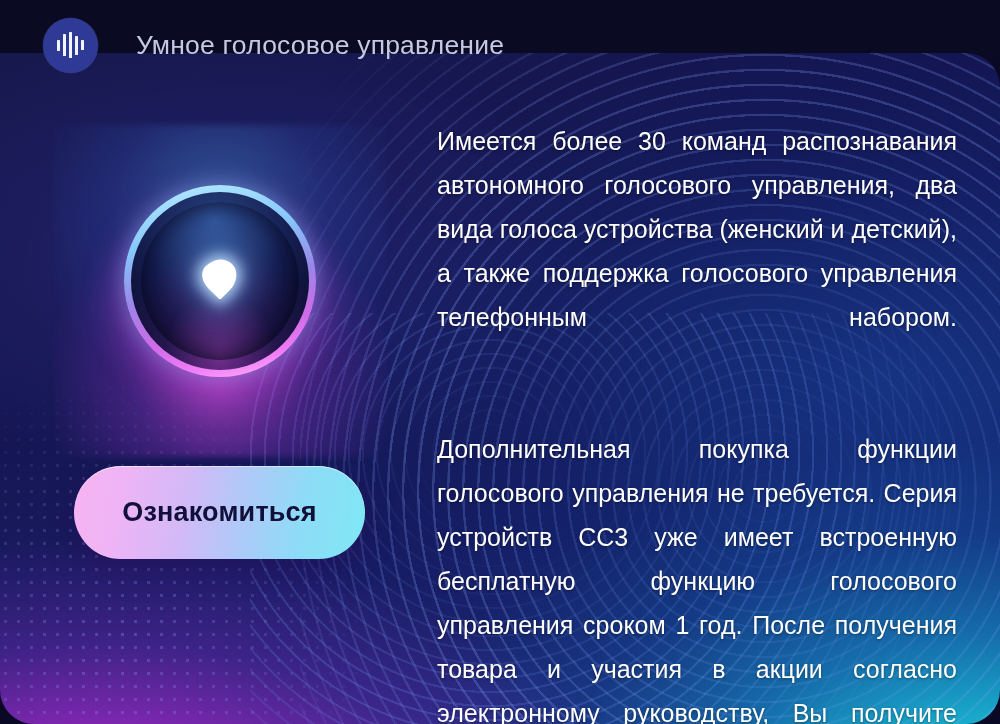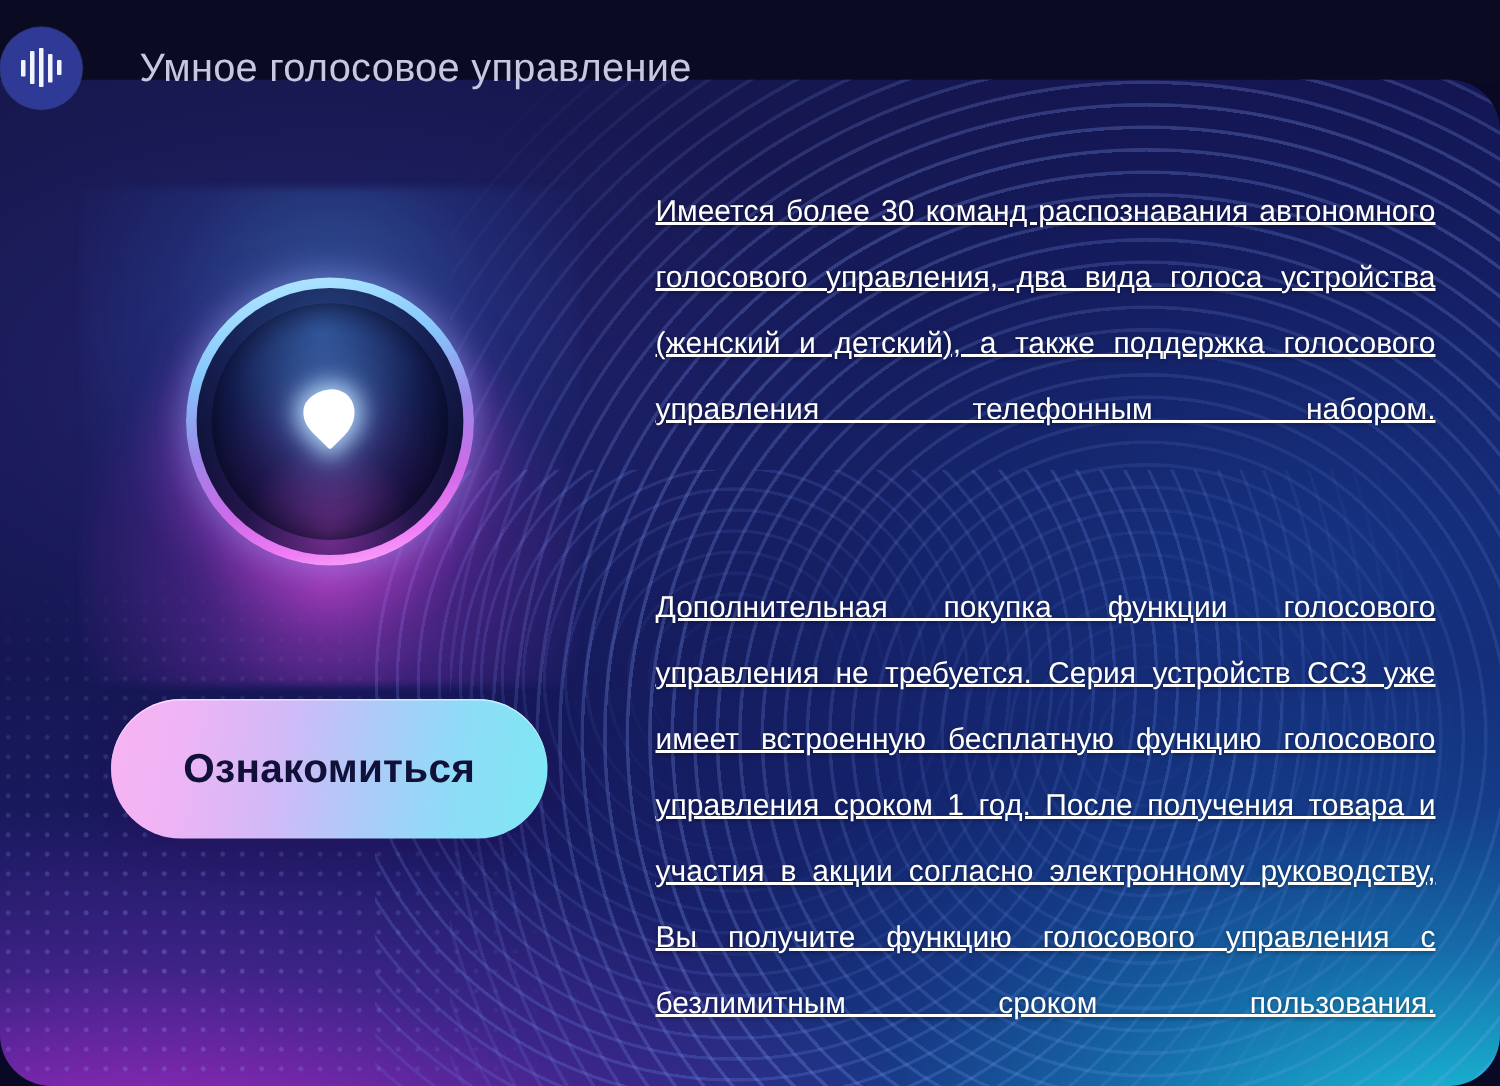--- a/index.html
+++ b/index.html
@@ -31,20 +31,21 @@
   }
 
   
   .header {
     position: absolute;
     left: 0; top: 0;
     width: 1000px;
     height: 90px;
     display: flex;
     align-items: center;
+    padding-left: 43px;
     z-index: 40;
   }
 
   .badge {
     width: 55px;
     height: 55px;
     border-radius: 50%;
     background: #2e3a96;
     display: flex;
     align-items: center;
@@ -280,27 +281,26 @@
   .copy {
     position: absolute;
     left: 437px;
     top: 66px;      
     width: 520px;
     z-index: 20;
   }
 
   .copy p {
     color: #ffffff;
-    font-size: 20px;
+    font-size: 25px;
     line-height: 44px;
     text-align: justify;
     text-justify: inter-word;
     text-shadow: 0 1px 3px rgba(0,0,0,0.40);
     font-weight: 400;
-    text-decoration: underline;
   }
 
   .copy p.para-2 {
     margin-top: 44px;
   }
   
   .copy p::after {
     content: "";
     display: inline-block;
     width: 100%;

